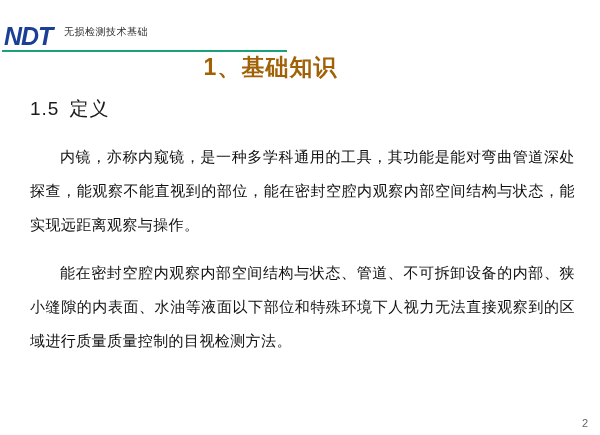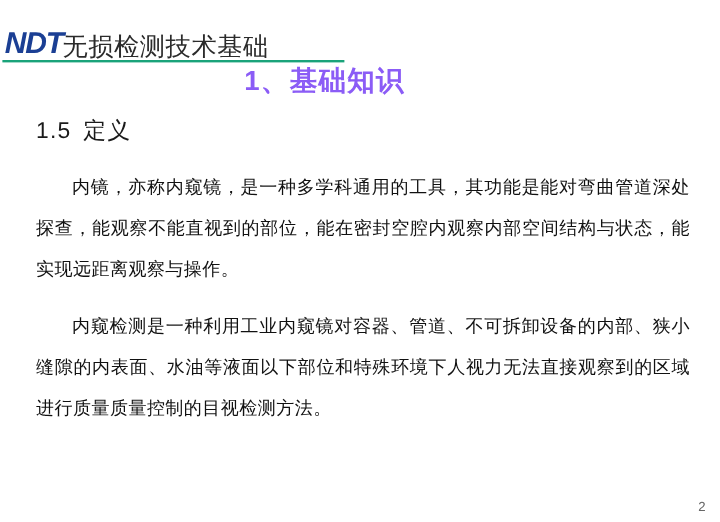--- a/index.html
+++ b/index.html
@@ -37,24 +37,24 @@
     font-family: "Liberation Sans", sans-serif;
     font-weight: bold;
     font-size: 25px;
     line-height: 26px;
     letter-spacing: -1px;
     color: #1b3f94;
     font-style: italic;
   }
   .header-title {
     position: absolute;
-    left: 52px;
+    left: 64px;
     top: 6px;
     font-family: "Liberation Sans", sans-serif;
-    font-size: 21px;
+    font-size: 10px;
     color: #2b2b2b;
     letter-spacing: 0.5px;
   }
   .header-rule {
     position: absolute;
     left: 2px;
     top: 31px;
     width: 285px;
     height: 2px;
     background: #1aa37a;
@@ -63,21 +63,21 @@
   
   .slide-title {
     position: absolute;
     left: 0;
     top: 52px;
     width: 541px;
     text-align: center;
     font-family: "Liberation Sans", sans-serif;
     font-size: 23px;
     font-weight: bold;
-    color: #8b5cf6;
+    color: #a16207;
     letter-spacing: 1px;
   }
 
   
   .section-heading {
     position: absolute;
     left: 30px;
     top: 96px;
     font-family: "Liberation Sans", sans-serif;
     font-size: 19px;
@@ -127,18 +127,18 @@
   </div>
 
   <div class="slide-title">1、基础知识</div>
 
   <div class="section-heading">
     <span class="num">1.5</span><span>定义</span>
   </div>
 
   <div class="body-text">
     <p class="para">内镜，亦称内窥镜，是一种多学科通用的工具，其功能是能对弯曲管道深处探查，能观察不能直视到的部位，能在密封空腔内观察内部空间结构与状态，能实现远距离观察与操作。</p>
-    <p class="para">内窥检测是一种利用工业内窥镜对容器、管道、不可拆卸设备的内部、狭小缝隙的内表面、水油等液面以下部位和特殊环境下人视力无法直接观察到的区域进行质量质量控制的目视检测方法。</p>
+    <p class="para">能在密封空腔内观察内部空间结构与状态、管道、不可拆卸设备的内部、狭小缝隙的内表面、水油等液面以下部位和特殊环境下人视力无法直接观察到的区域进行质量质量控制的目视检测方法。</p>
   </div>
 
   <div class="page-number">2</div>
 
 </div>
 
 </body></html>

